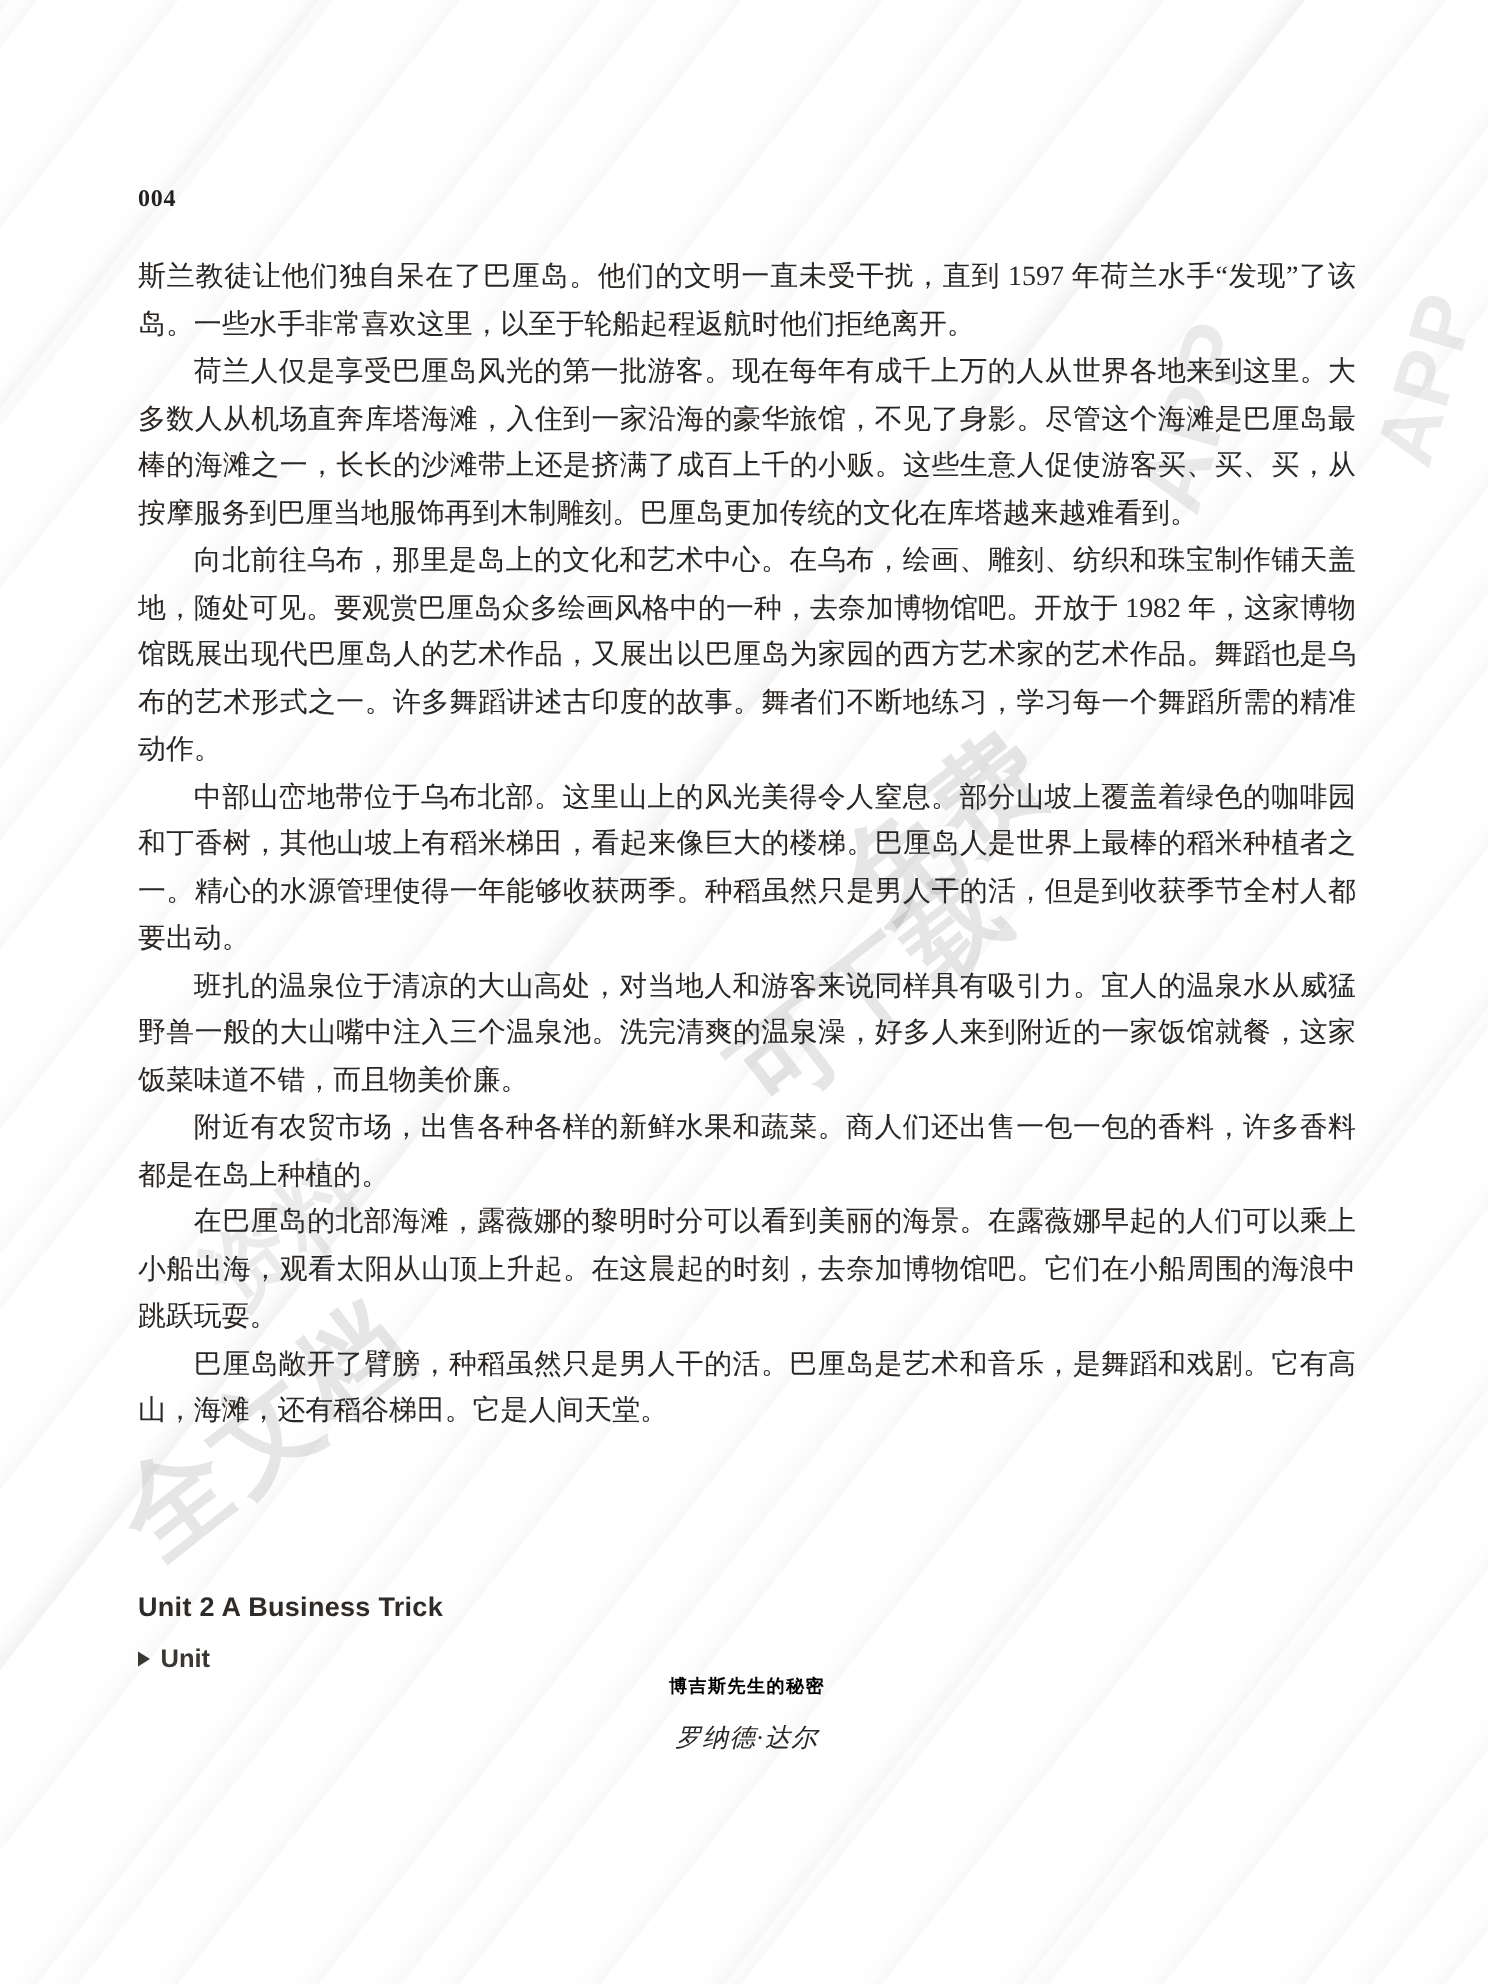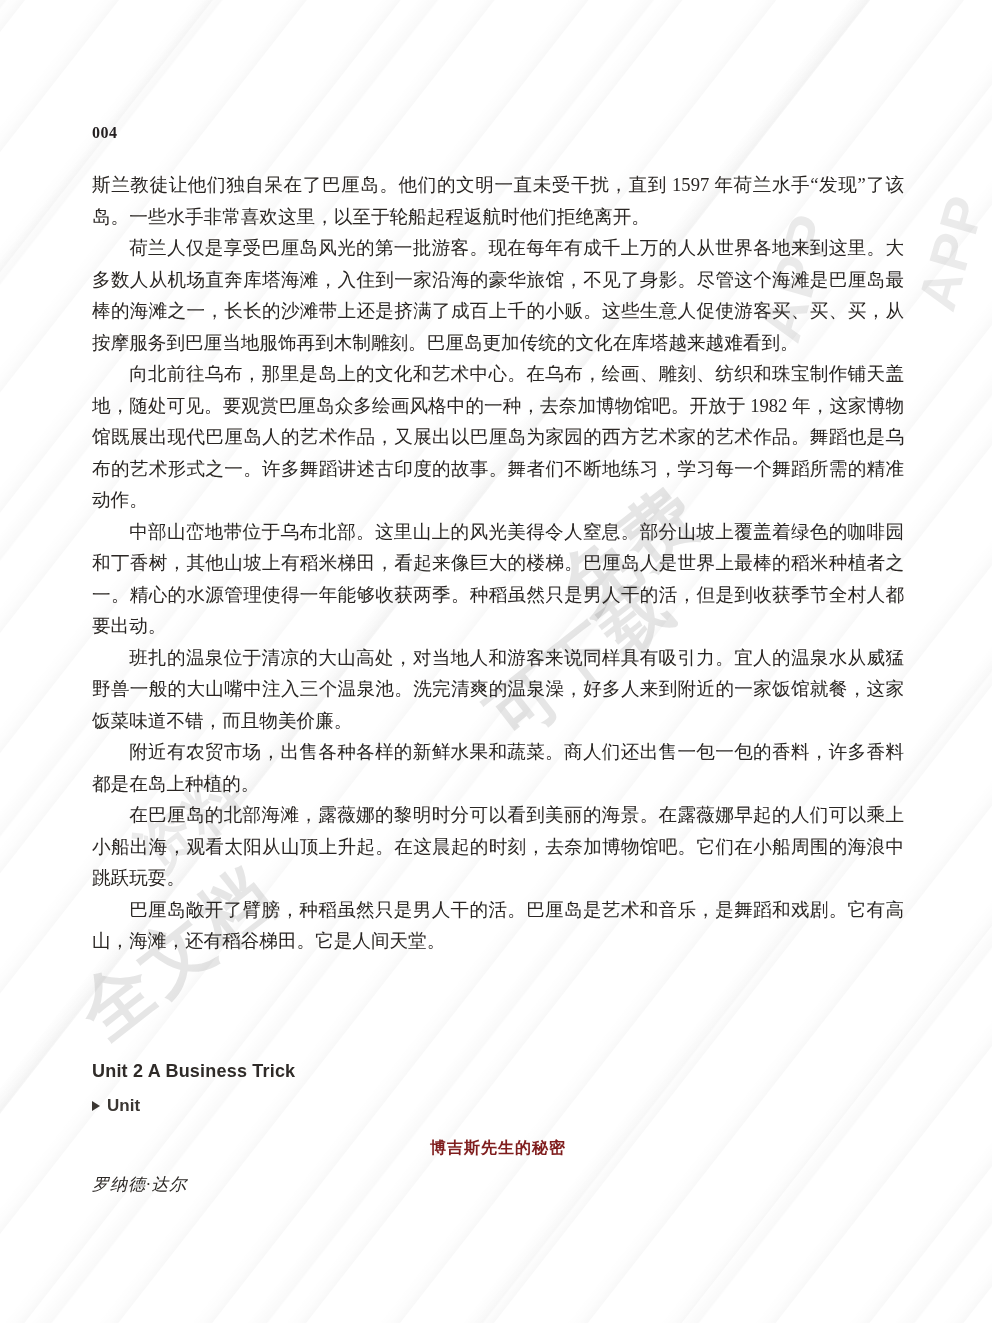--- a/index.html
+++ b/index.html
@@ -122,32 +122,31 @@
   }
   .tri {
     display: inline-block;
     width: 0; height: 0;
     border-left: 8px solid #3a3632;
     border-top: 5.5px solid transparent;
     border-bottom: 5.5px solid transparent;
   }
 
   .story-title {
-    margin-top: 22px;
     text-align: center;
     font-family: "Liberation Sans", sans-serif;
-    font-size: 16px;
+    font-size: 12px;
     font-weight: bold;
-    color: #7f1d1d;
+    color: #000000;
     letter-spacing: 1px;
   }
 
   .author {
     margin-top: 14px;
-    text-align: left;
+    text-align: center;
     font-size: 17px;
     color: #2a2623;
     font-style: italic;
     font-family: "Liberation Serif", "DejaVu Serif", serif;
     letter-spacing: 1px;
   }
 </style>
 </head>
 <body>
 

